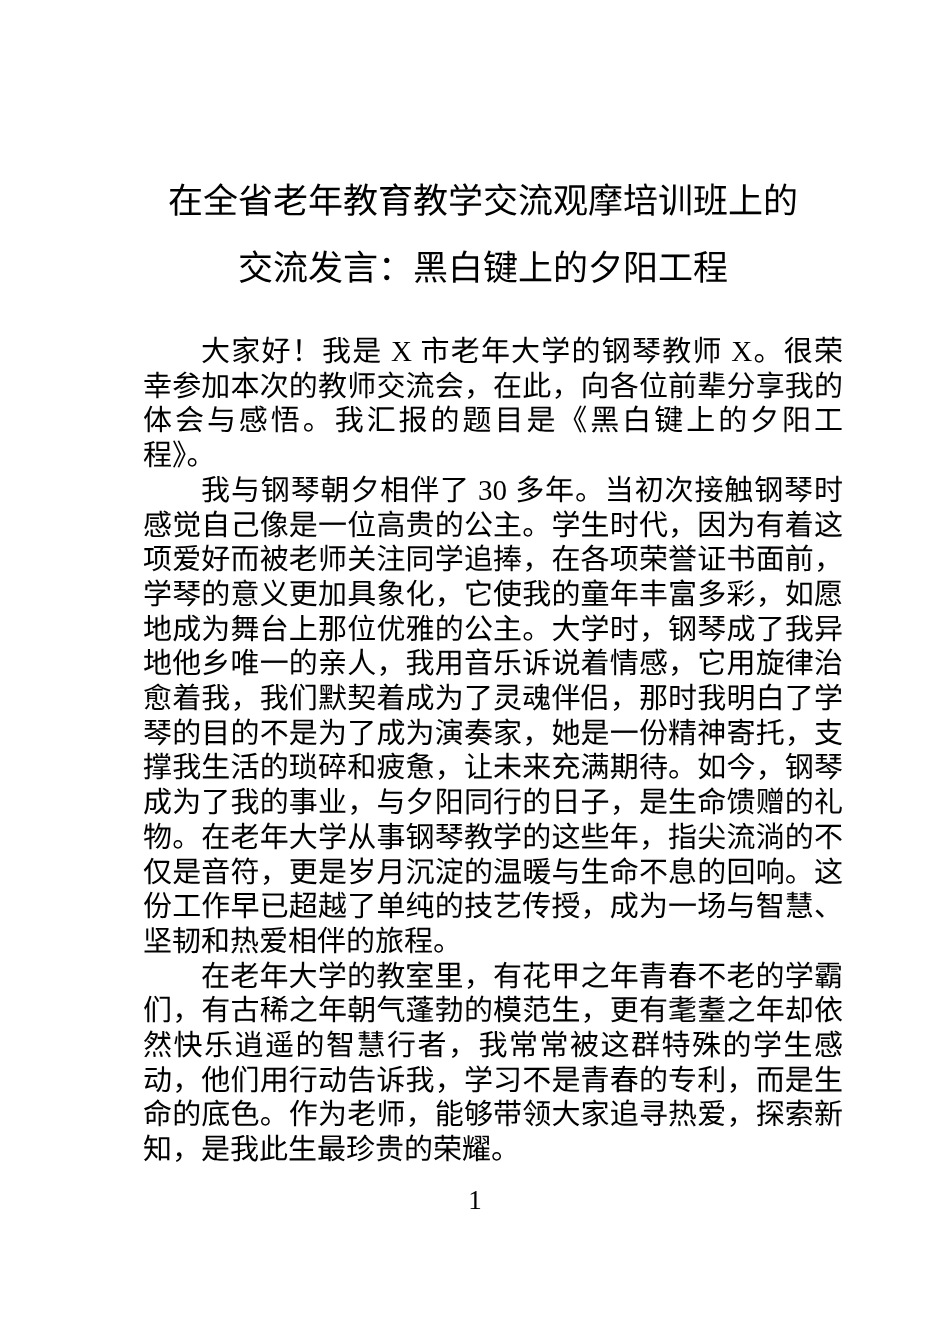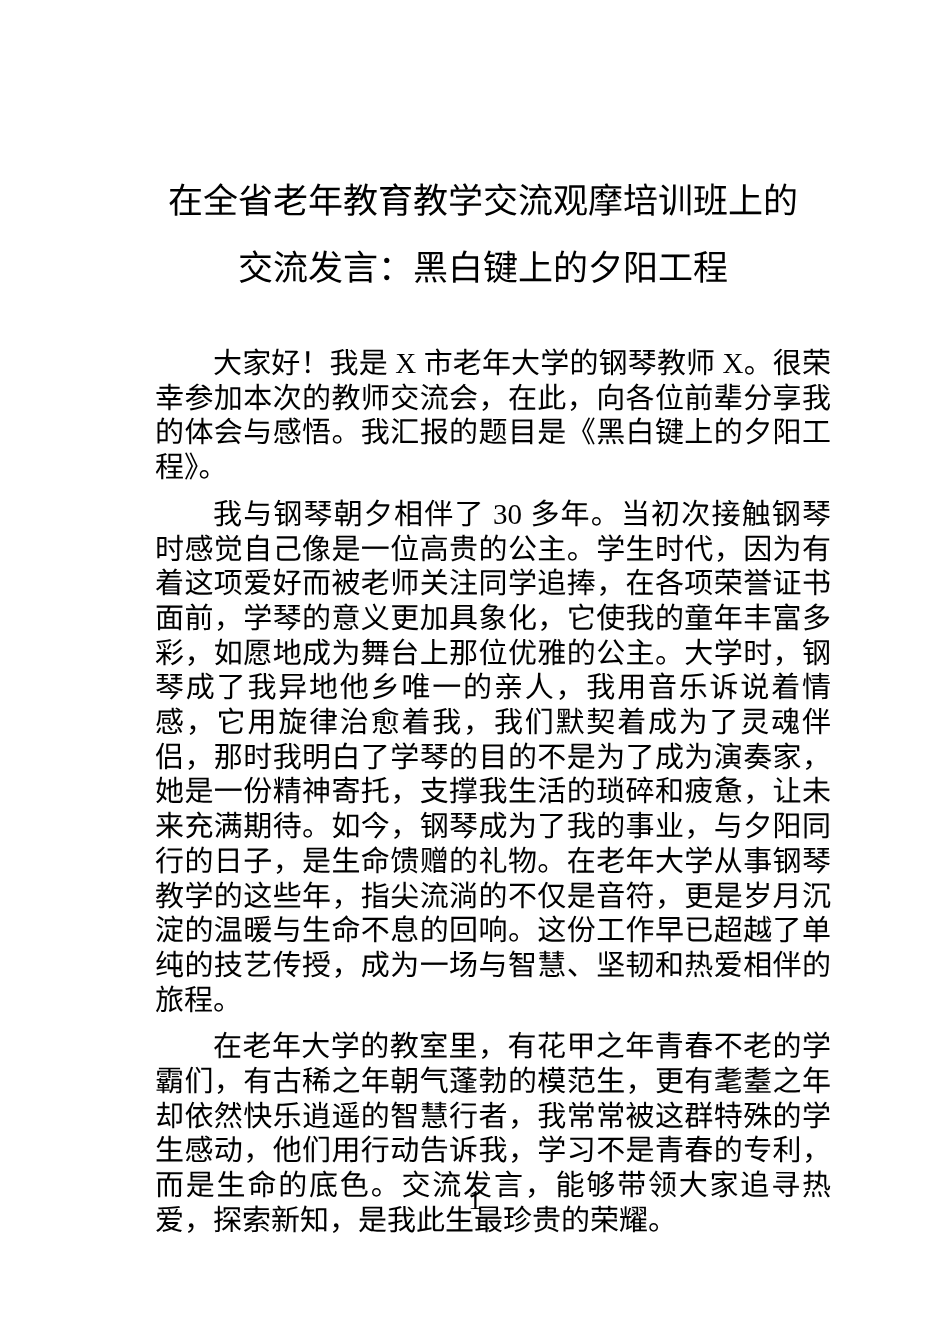--- a/index.html
+++ b/index.html
@@ -35,21 +35,21 @@
     top: 334px;
     left: 143px;
     width: 700px;
     font-size: 29px;
     line-height: 34.7px;
     text-align: justify;
     text-justify: inter-ideograph;
     letter-spacing: 0;
   }
   .doc-body p {
-    margin: 12px;
+    margin: 0;
     padding: 0;
     text-indent: 2em;
     word-break: break-all;
   }
   .page-number {
     position: absolute;
     top: 1184px;
     left: 0;
     width: 950px;
     text-align: center;
@@ -63,18 +63,18 @@
 <div class="page">
 
   <h1 class="doc-title">
     <div class="title-line">在全省老年教育教学交流观摩培训班上的</div>
     <div class="title-line">交流发言：黑白键上的夕阳工程</div>
   </h1>
 
   <div class="doc-body">
     <p>大家好！我是 X 市老年大学的钢琴教师 X。很荣幸参加本次的教师交流会，在此，向各位前辈分享我的体会与感悟。我汇报的题目是《黑白键上的夕阳工程》。</p>
     <p>我与钢琴朝夕相伴了 30 多年。当初次接触钢琴时感觉自己像是一位高贵的公主。学生时代，因为有着这项爱好而被老师关注同学追捧，在各项荣誉证书面前，学琴的意义更加具象化，它使我的童年丰富多彩，如愿地成为舞台上那位优雅的公主。大学时，钢琴成了我异地他乡唯一的亲人，我用音乐诉说着情感，它用旋律治愈着我，我们默契着成为了灵魂伴侣，那时我明白了学琴的目的不是为了成为演奏家，她是一份精神寄托，支撑我生活的琐碎和疲惫，让未来充满期待。如今，钢琴成为了我的事业，与夕阳同行的日子，是生命馈赠的礼物。在老年大学从事钢琴教学的这些年，指尖流淌的不仅是音符，更是岁月沉淀的温暖与生命不息的回响。这份工作早已超越了单纯的技艺传授，成为一场与智慧、坚韧和热爱相伴的旅程。</p>
-    <p>在老年大学的教室里，有花甲之年青春不老的学霸们，有古稀之年朝气蓬勃的模范生，更有耄耋之年却依然快乐逍遥的智慧行者，我常常被这群特殊的学生感动，他们用行动告诉我，学习不是青春的专利，而是生命的底色。交流发言，能够带领大家追寻热爱，探索新知，是我此生最珍贵的荣耀。</p>
+    <p>在老年大学的教室里，有花甲之年青春不老的学霸们，有古稀之年朝气蓬勃的模范生，更有耄耋之年却依然快乐逍遥的智慧行者，我常常被这群特殊的学生感动，他们用行动告诉我，学习不是青春的专利，而是生命的底色。作为老师，能够带领大家追寻热爱，探索新知，是我此生最珍贵的荣耀。</p>
   </div>
 
   <div class="page-number">1</div>
 
 </div>
 
 </body></html>

